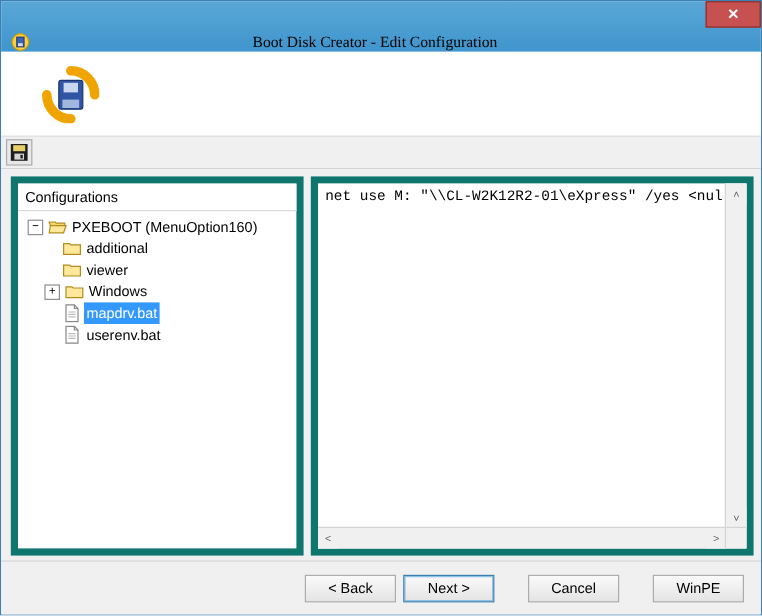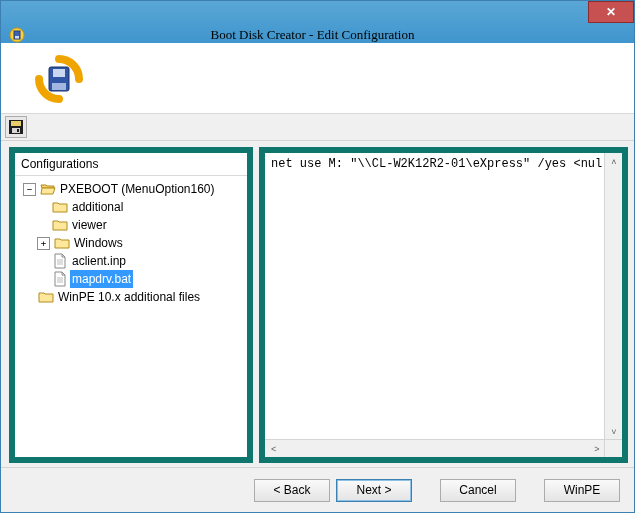--- a/index.html
+++ b/index.html
@@ -344,50 +344,39 @@
                     <span class="exp-spacer"></span>
                     <span class="icon">
                       <svg viewBox="0 0 16 16" width="16" height="16">
                         <path d="M3 1h7l3 3v11H3z" fill="#fff" stroke="#888"></path>
                         <path d="M10 1v3h3" fill="none" stroke="#888"></path>
                         <line x1="5" y1="7" x2="11" y2="7" stroke="#bbb"></line>
                         <line x1="5" y1="9" x2="11" y2="9" stroke="#bbb"></line>
                         <line x1="5" y1="11" x2="11" y2="11" stroke="#bbb"></line>
                       </svg>
                     </span>
-                    <span class="label">aclient.inp</span>
+                    <span class="label selected">mapdrv.bat</span>
                   </div>
                 </li>
               <li>
                   <div class="row">
                     <span class="exp-spacer"></span>
                     <span class="icon">
                       <svg viewBox="0 0 16 16" width="16" height="16">
                         <path d="M3 1h7l3 3v11H3z" fill="#fff" stroke="#888"></path>
                         <path d="M10 1v3h3" fill="none" stroke="#888"></path>
                         <line x1="5" y1="7" x2="11" y2="7" stroke="#bbb"></line>
                         <line x1="5" y1="9" x2="11" y2="9" stroke="#bbb"></line>
                         <line x1="5" y1="11" x2="11" y2="11" stroke="#bbb"></line>
                       </svg>
                     </span>
-                    <span class="label selected">mapdrv.bat</span>
+                    <span class="label">userenv.bat</span>
                   </div>
                 </li>
             </ul>
-          </li>
-          <li>
-            <div class="row">
-              <span class="exp-spacer"></span>
-              <span class="icon">
-                  <svg viewBox="0 0 16 16" width="16" height="16">
-                    <path d="M1 4h5l1 1h8v8H1z" fill="#ffe89b" stroke="#b28c1e"></path>
-                  </svg>
-                </span>
-              <span class="label">WinPE 10.x additional files</span>
-            </div>
           </li>
         </ul>
       </div>
     </div>
 
     <div class="editor-pane">
       <div class="editor-content" style="padding-right:20px; padding-bottom:20px;">net use M: "\\CL-W2K12R2-01\eXpress" /yes &lt;nul</div>
       <div class="scroll-v">
         <button class="sb-btn">˄</button>
         <div class="sb-track"></div>

